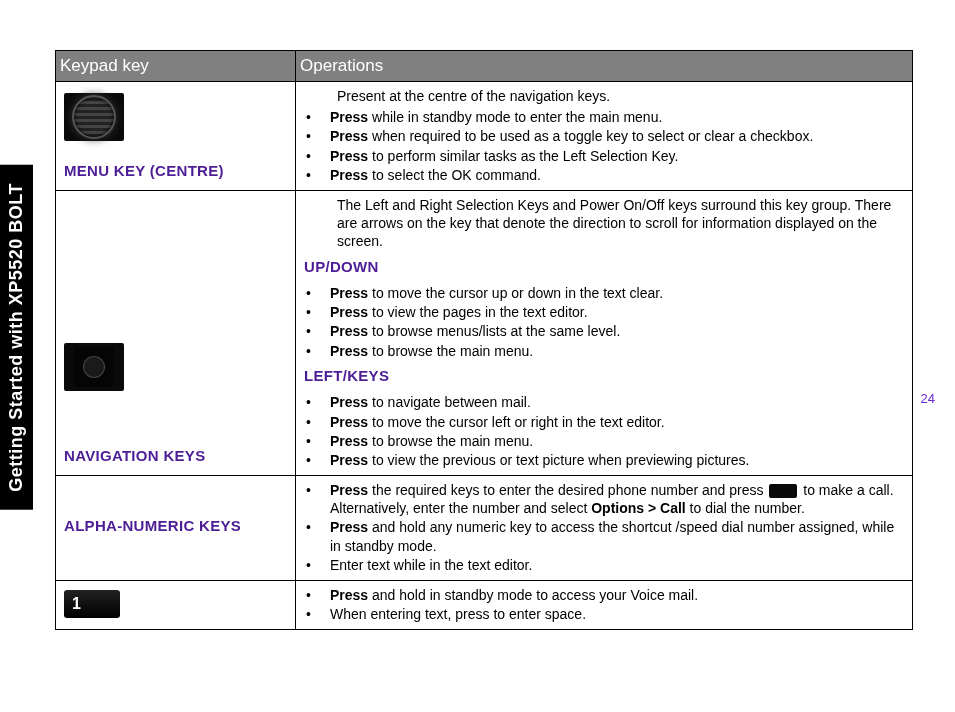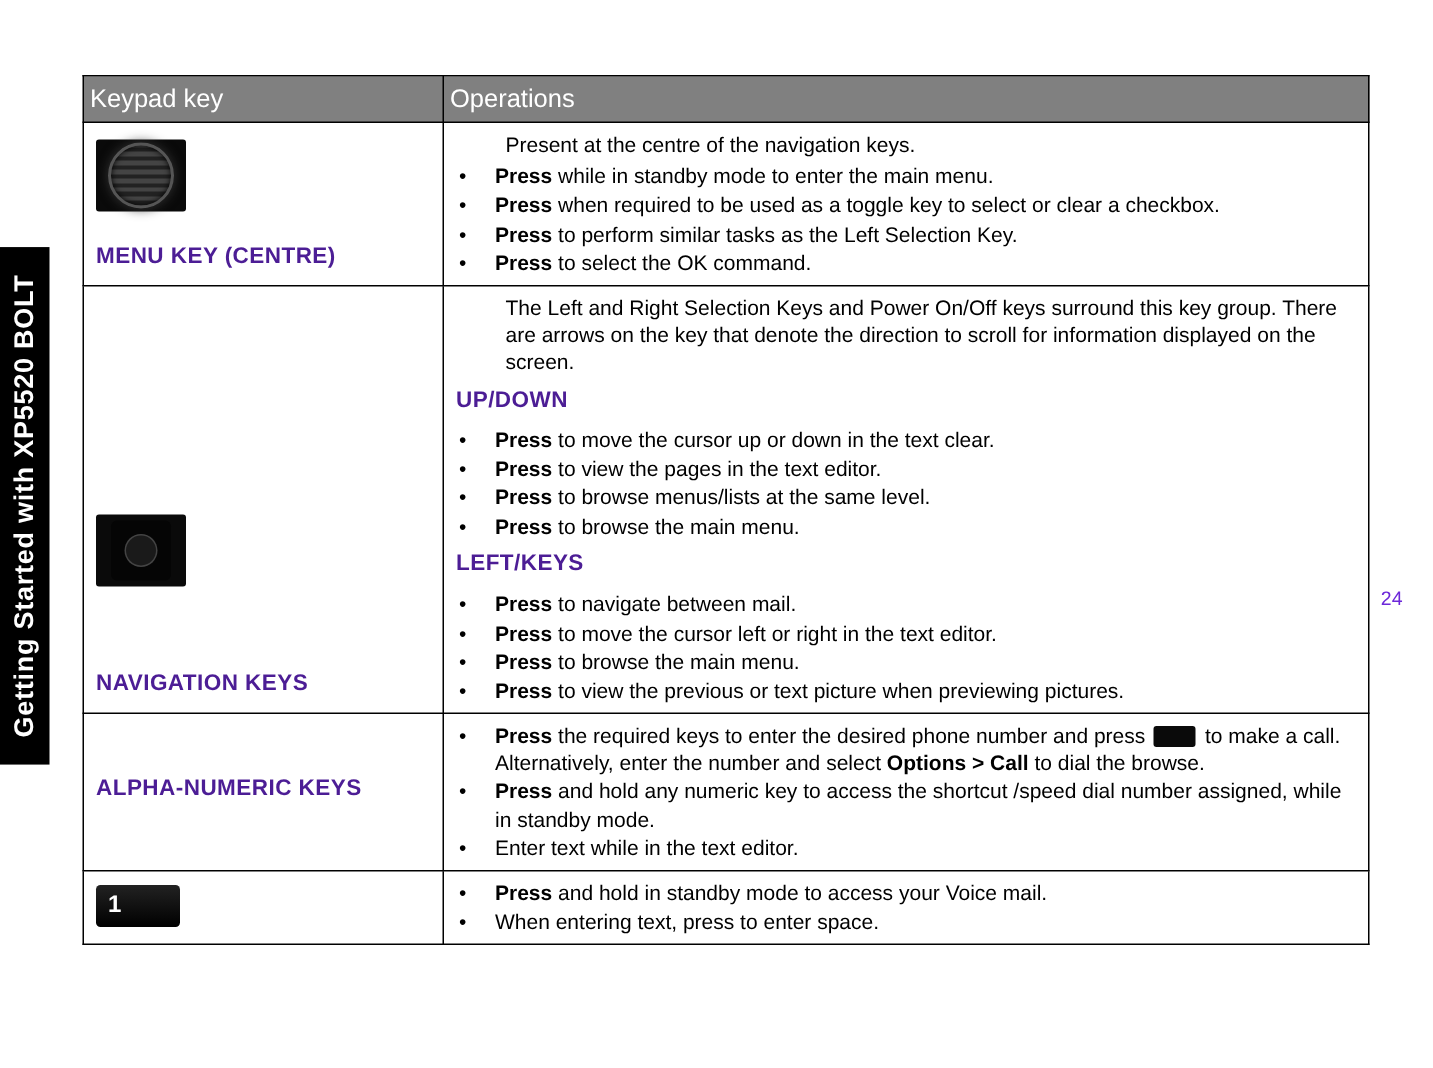--- a/index.html
+++ b/index.html
@@ -185,21 +185,21 @@
   </tr>
 
   <tr>
     <td class="key-col" style="vertical-align:middle !important;">
       <div class="red-label">ALPHA-NUMERIC KEYS</div>
     </td>
     <td>
       <ul>
         <li>
                 <span class="li-text">
-          <span class="bold">Press</span><span> the required keys to enter the desired phone number and press </span><span class="inline-icon"></span><span> to make a call. Alternatively, enter the number and select </span><span class="bold">Options &gt; Call</span><span> to dial the browse.</span>
+          <span class="bold">Press</span><span> the required keys to enter the desired phone number and press </span><span class="inline-icon"></span><span> to make a call. Alternatively, enter the number and select </span><span class="bold">Options &gt; Call</span><span> to dial the number.</span>
         </span>
               </li>
         <li>
                 <span class="li-text"><span class="bold">Press</span><span> and hold any numeric key to access the shortcut /speed dial number assigned, while in standby mode.</span></span>
               </li>
         <li>
                 <span class="li-text">Enter text while in the text editor.</span>
               </li>
       </ul>
     </td>

